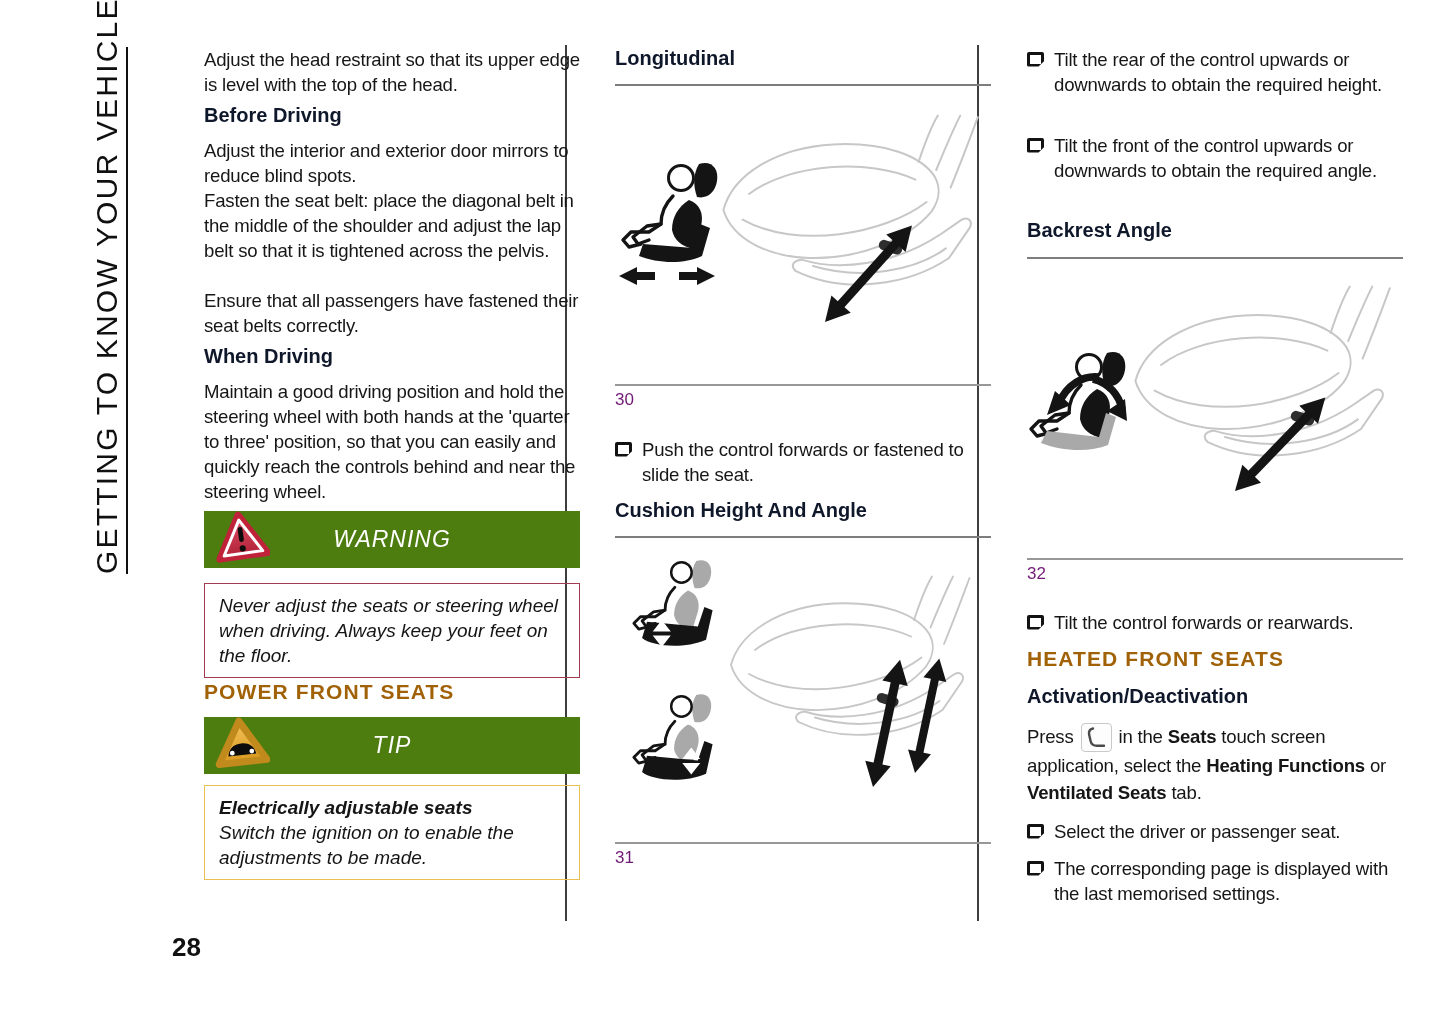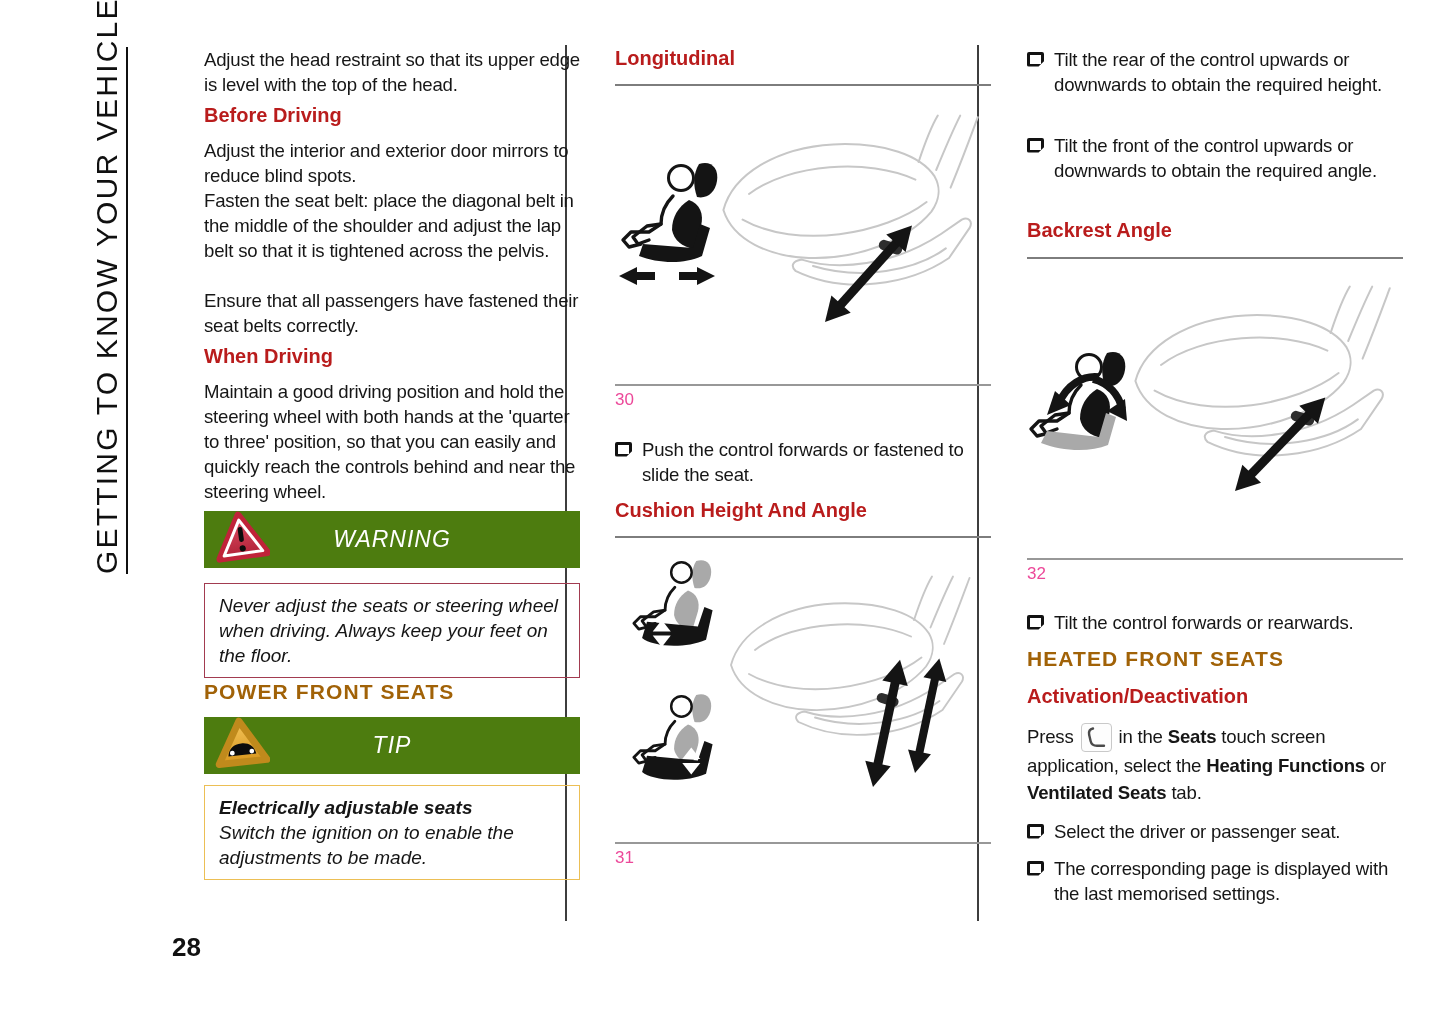--- a/index.html
+++ b/index.html
@@ -21,25 +21,25 @@
 
   
   .col { position:absolute; top:47px; width:376px;margin-left:32px; }
   .col1 { left:172px; height:920px; }
   .col2 { left:583px; height:920px; }
   .col3 { left:995px; height:920px; }
   .vdiv { position:absolute; top:45px; width:1.7px; height:876px; background:#3d3d3d; }
   .vdiv.d1 { left:565px; } .vdiv.d2 { left:977px; }
 
   .p { position:absolute; font-size:18.6px; line-height:25px; letter-spacing:-0.2px; width:376px; }
-  .h { position:absolute; font-weight:bold; font-size:20px; color:#b91c1c; }
+  .h { position:absolute; font-weight:bold; font-size:20px; color:#0f172a; }
   .bigh { position:absolute; font-weight:bold; font-size:21px; letter-spacing:1.1px; color:#a16207; }
   .rule2 { position:absolute; width:376px; height:2px; background:#7d7d7d; }
   .rule1 { position:absolute; width:376px; height:1.5px; background:#989898; }
-  .cap { position:absolute; font-size:17px; color:#ec4899; }
+  .cap { position:absolute; font-size:17px; color:#701a75; }
 
   .bullet { position:absolute; display:flex; gap:10px; width:376px; font-size:18.6px; line-height:25px; letter-spacing:-0.2px; }
   .glyph {
     flex:0 0 17px; height:14.5px; margin-top:5px;
     border:3.4px solid #121212; border-radius:2px;
     clip-path:polygon(0 0,100% 0,100% 64%,68% 100%,0 100%);
   }
 
   .bar { position:absolute; width:376px; height:57px; background:#4d7c0f; }
   .bar .lbl {

